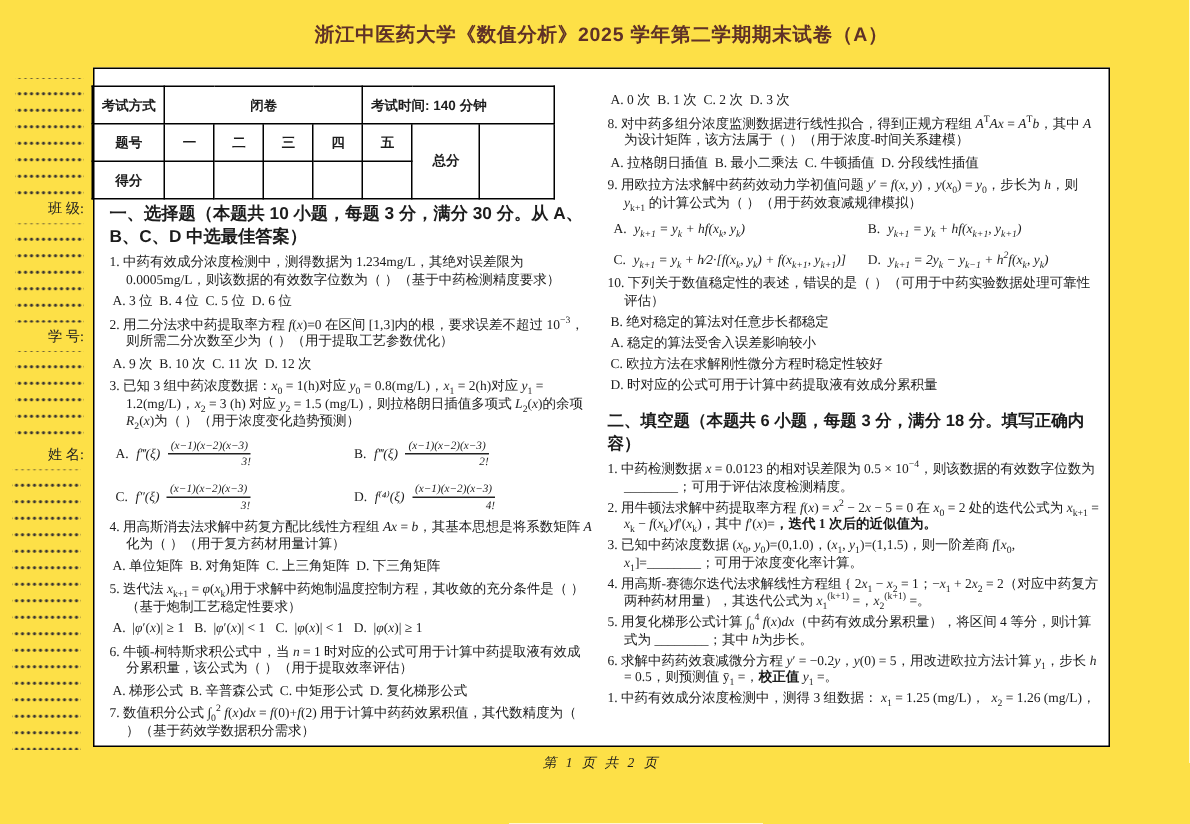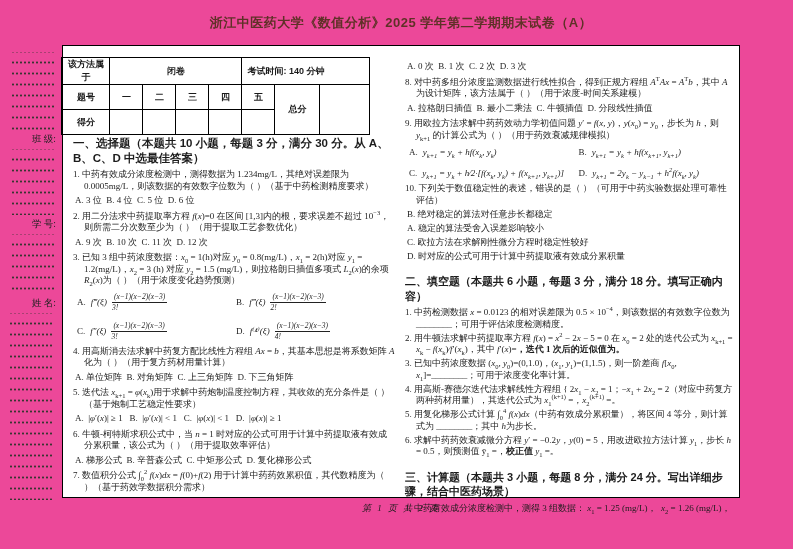--- a/index.html
+++ b/index.html
@@ -1,17 +1,17 @@
 <!DOCTYPE html>
 <html><head>
 <meta charset="utf-8">
 <style>
   html,body{margin:0;padding:0;background:#ffffff;width:793px;height:549px;overflow:hidden;}
   body{font-family:"Liberation Serif","DejaVu Serif",serif;color:#1c1c1c;-webkit-font-smoothing:antialiased;}
-  .page{position:relative;width:793px;height:549px;background:#ec4899;}
+  .page{position:relative;width:793px;height:549px;background:#fde047;}
 
   
   .exam-title{position:absolute;left:62px;top:14px;width:678px;text-align:center;
     font-family:"Liberation Sans","DejaVu Sans",sans-serif;font-weight:bold;font-size:13px;letter-spacing:0.5px;}
 
   
   .content-box{position:absolute;left:62px;top:45px;width:678px;height:453px;border:1.6px solid #000;box-sizing:border-box;background:#fff;}
 
   
   .sidebar{position:absolute;left:8px;top:52px;width:48px;height:448px;display:flex;flex-direction:column;align-items:flex-end;}
@@ -41,21 +41,21 @@
   .qt{padding-left:11px;text-indent:-11px;}
   .opts{margin-top:3px;padding-left:2px;}
   .opt-line{margin-top:2.5px;padding-left:2px;}
   i{font-family:"Liberation Serif","DejaVu Serif",serif;}
   sub,sup{font-size:6.5px;line-height:0;}
 
   
   .frac-opts{display:grid;grid-template-columns:1fr 1fr;row-gap:9px;margin-top:6px;padding-left:4px;}
   .fracopt{display:flex;align-items:center;gap:5px;}
   .fracopt .pre{font-style:italic;}
-  .frac{display:inline-block;text-align:left;font-size:7.5px;line-height:8.5px;font-style:italic;vertical-align:middle;}
+  .frac{display:inline-block;text-align:right;font-size:7.5px;line-height:8.5px;font-style:italic;vertical-align:middle;}
   .frac .num{display:block;padding:0 2px 1px 2px;border-bottom:0.9px solid #222;}
   .frac .den{display:block;padding-top:1px;}
 
   
   .formula-opts{display:grid;grid-template-columns:52% 48%;row-gap:9px;margin-top:6px;padding-left:4px;}
   .formulaopt{display:flex;align-items:baseline;gap:5px;}
   .formula{font-style:italic;}
 
   .fill-item{margin-bottom:2.5px;padding-left:11px;text-indent:-11px;}
 
@@ -86,21 +86,21 @@
           <col style="width:33px">
           <col style="width:33px">
           <col style="width:33px">
         <col style="width:33px">
           <col style="width:33px">
           <col style="width:45px">
           <col style="width:50px">
       </colgroup>
       <tbody>
           <tr>
-        <td class="hd">该方法属于</td>
+        <td class="hd">考试方式</td>
         <td class="hd" colspan="4">闭卷</td>
         <td class="hd lefted" colspan="3">考试时间: 140 分钟</td>
       </tr>
       <tr>
         <td class="hd">题号</td>
         <td class="hd">一</td>
         <td class="hd">二</td>
         <td class="hd">三</td>
         <td class="hd">四</td>
         <td class="hd">五</td>
@@ -231,21 +231,20 @@
 
       <div class="sec-heading small">二、填空题（本题共 6 小题，每题 3 分，满分 18 分。填写正确内容）</div>
 
       <div class="fill-item">1. 中药检测数据 <i>x</i> = 0.0123 的相对误差限为 0.5 × 10<sup>−4</sup>，则该数据的有效数字位数为 ________；可用于评估浓度检测精度。</div>
       <div class="fill-item">2. 用牛顿法求解中药提取率方程 <i>f</i>(<i>x</i>) = <i>x</i><sup>2</sup> − 2<i>x</i> − 5 = 0 在 <i>x</i><sub>0</sub> = 2 处的迭代公式为 <i>x</i><sub>k+1</sub> = <i>x</i><sub>k</sub> − <i>f</i>(<i>x</i><sub>k</sub>)⁄<i>f</i>′(<i>x</i><sub>k</sub>)，其中 <i>f</i>′(<i>x</i>)=<b>，迭代 1 次后的近似值为。</b></div>
       <div class="fill-item">3. 已知中药浓度数据 (<i>x</i><sub>0</sub>, <i>y</i><sub>0</sub>)=(0,1.0)，(<i>x</i><sub>1</sub>, <i>y</i><sub>1</sub>)=(1,1.5)，则一阶差商 <i>f</i>[<i>x</i><sub>0</sub>, <i>x</i><sub>1</sub>]=________；可用于浓度变化率计算。</div>
       <div class="fill-item">4. 用高斯-赛德尔迭代法求解线性方程组 { 2<i>x</i><sub>1</sub> − <i>x</i><sub>2</sub> = 1；−<i>x</i><sub>1</sub> + 2<i>x</i><sub>2</sub> = 2（对应中药复方两种药材用量），其迭代公式为 <i>x</i><sub>1</sub><sup>(k+1)</sup> =，<i>x</i><sub>2</sub><sup>(k+1)</sup> =。</div>
       <div class="fill-item">5. 用复化梯形公式计算 ∫<sub>0</sub><sup>4</sup> <i>f</i>(<i>x</i>)<i>dx</i>（中药有效成分累积量），将区间 4 等分，则计算式为 ________；其中 <i>h</i>为步长。</div>
       <div class="fill-item">6. 求解中药药效衰减微分方程 <i>y</i>′ = −0.2<i>y</i>，<i>y</i>(0) = 5，用改进欧拉方法计算 <i>y</i><sub>1</sub>，步长 <i>h</i> = 0.5，则预测值 ȳ<sub>1</sub> =，<b>校正值</b> <i>y</i><sub>1</sub> =。</div>
 
-      <div class="sec-heading small">三、计算题（本题共 3 小题，每题 8 分，满分 24 分。写出详细步骤，结合中医药场景）</div>
       <div class="qt">1. 中药有效成分浓度检测中，测得 3 组数据： <i>x</i><sub>1</sub> = 1.25 (mg/L)，&nbsp; <i>x</i><sub>2</sub> = 1.26 (mg/L)，</div>
     </div>
 
   </div>
 
   <div class="footer">第 1 页 共 2 页</div>
 
 </div>
 
 </body></html>

